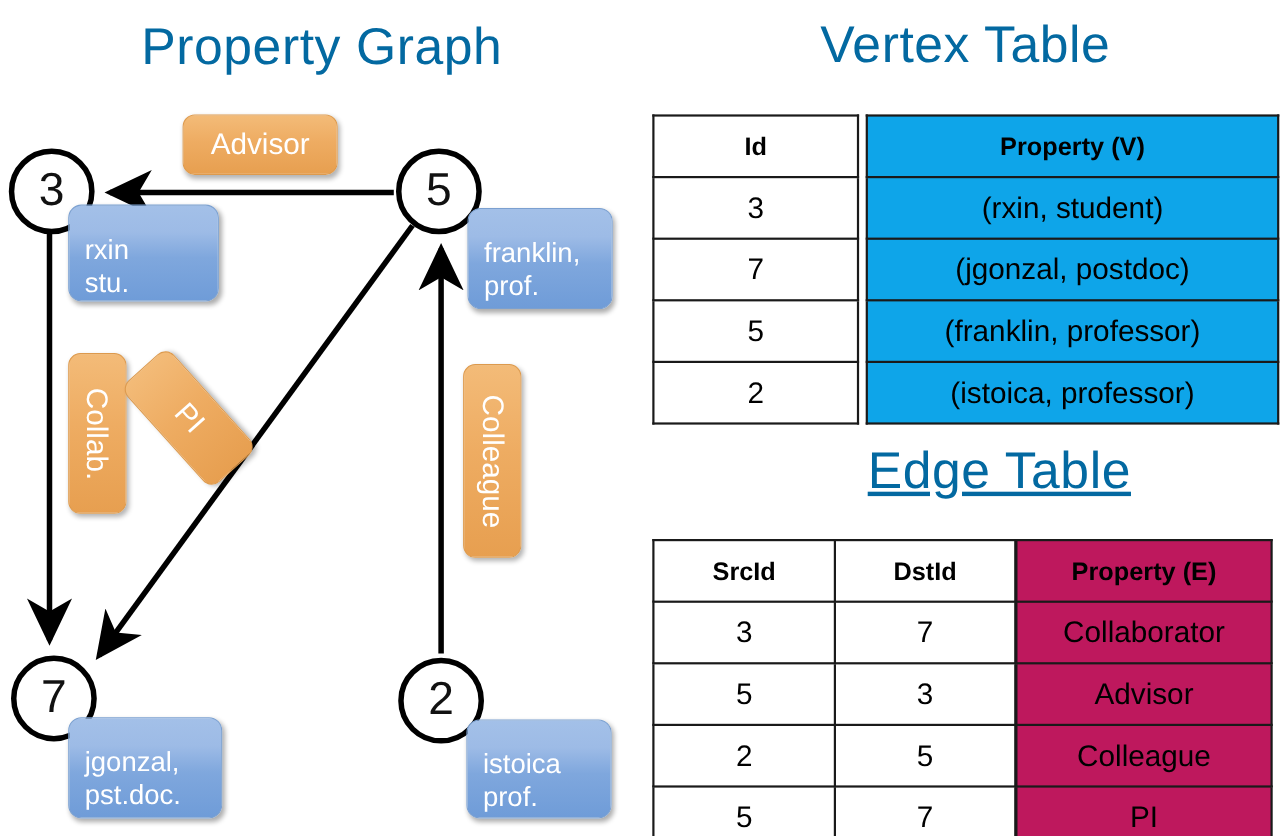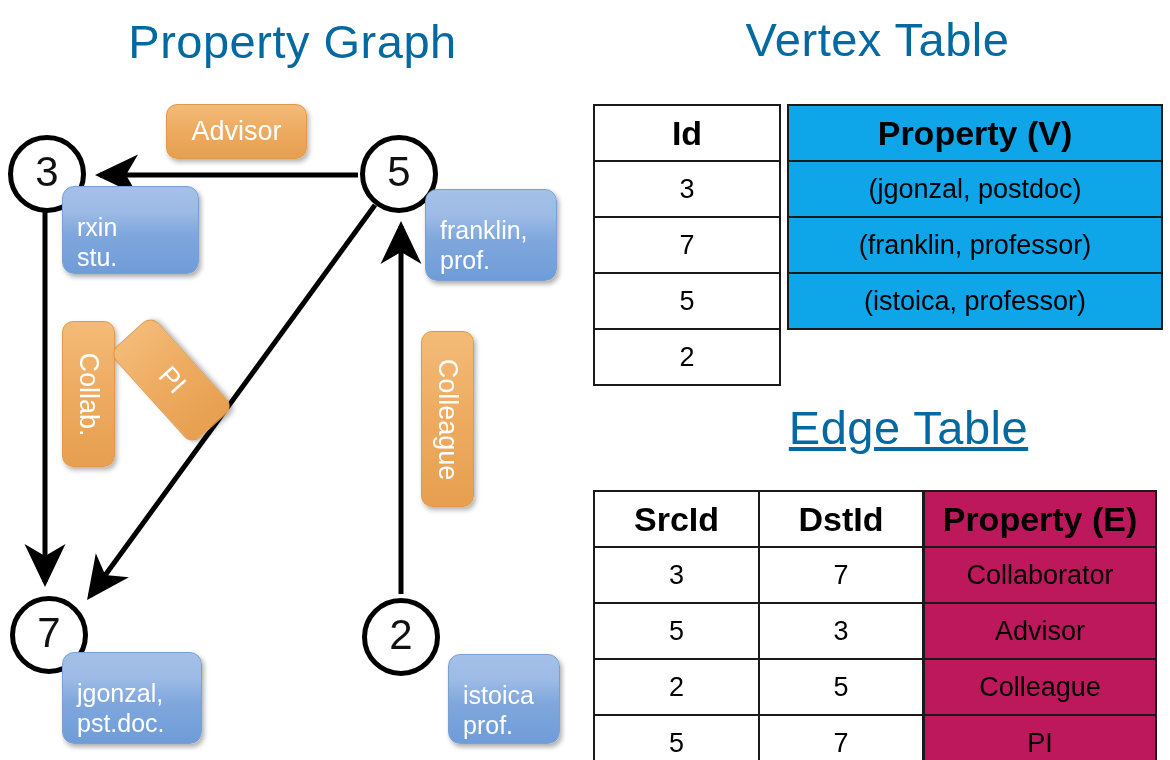--- a/index.html
+++ b/index.html
@@ -77,21 +77,21 @@
     color: #ffffff;
     font-family: "Liberation Sans", sans-serif;
     font-weight: 300;
     font-size: 25px;
     line-height: 1.18;
     padding: 26px 0 0 14px;
   }
   #pbox-rxin     { left: 62px;  top: 186px; width: 137px; height: 88px; }
   #pbox-franklin { left: 425px; top: 189px; width: 132px; height: 92px; }
   #pbox-jgonzal  { left: 62px;  top: 652px; width: 140px; height: 92px; }
-  #pbox-istoica  { left: 448px; top: 654px; width: 112px; height: 90px; }
+  #pbox-istoica  { left: 424px; top: 654px; width: 132px; height: 90px; }
   .pbox-line { display: block; white-space: nowrap; }
 
   
   .obox {
     position: absolute;
     box-sizing: border-box;
     border-radius: 11px;
     background: linear-gradient(to bottom, #f3bb78 0%, #eeac62 45%, #e79f50 100%);
     border: 1px solid #dd9a4d;
     box-shadow: 2px 3px 5px rgba(0,0,0,0.30);
@@ -136,21 +136,21 @@
     table-layout: fixed;
   }
   table.grid td, table.grid th {
     border: 2px solid #1a1a1a;
     text-align: center;
     padding: 0;
     font-weight: 300;
   }
   table.grid th {
     font-weight: 700;
-    font-size: 34px;
+    font-size: 23px;
   }
   table.grid td { font-size: 27px; }
 
   
   #vtable-id       { left: 593px; top: 104px; width: 188px; }
   #vtable-property { left: 787px; top: 104px; width: 376px; }
   #vtable-id th, #vtable-id td { height: 54px; background: #ffffff; }
   #vtable-property th, #vtable-property td {
     height: 54px; background: #0ea5e9;
   }
@@ -259,20 +259,23 @@
   </tr>
 </tbody>
   </table>
 
 <table class="grid" id="vtable-property">
   <tbody>
       <tr>
     <th>Property (V)</th>
   </tr>
   <tr>
+    <td>(rxin, student)</td>
+  </tr>
+  <tr>
     <td>(jgonzal, postdoc)</td>
   </tr>
   <tr>
     <td>(franklin, professor)</td>
   </tr>
   <tr>
     <td>(istoica, professor)</td>
   </tr>
 </tbody>
   </table>

